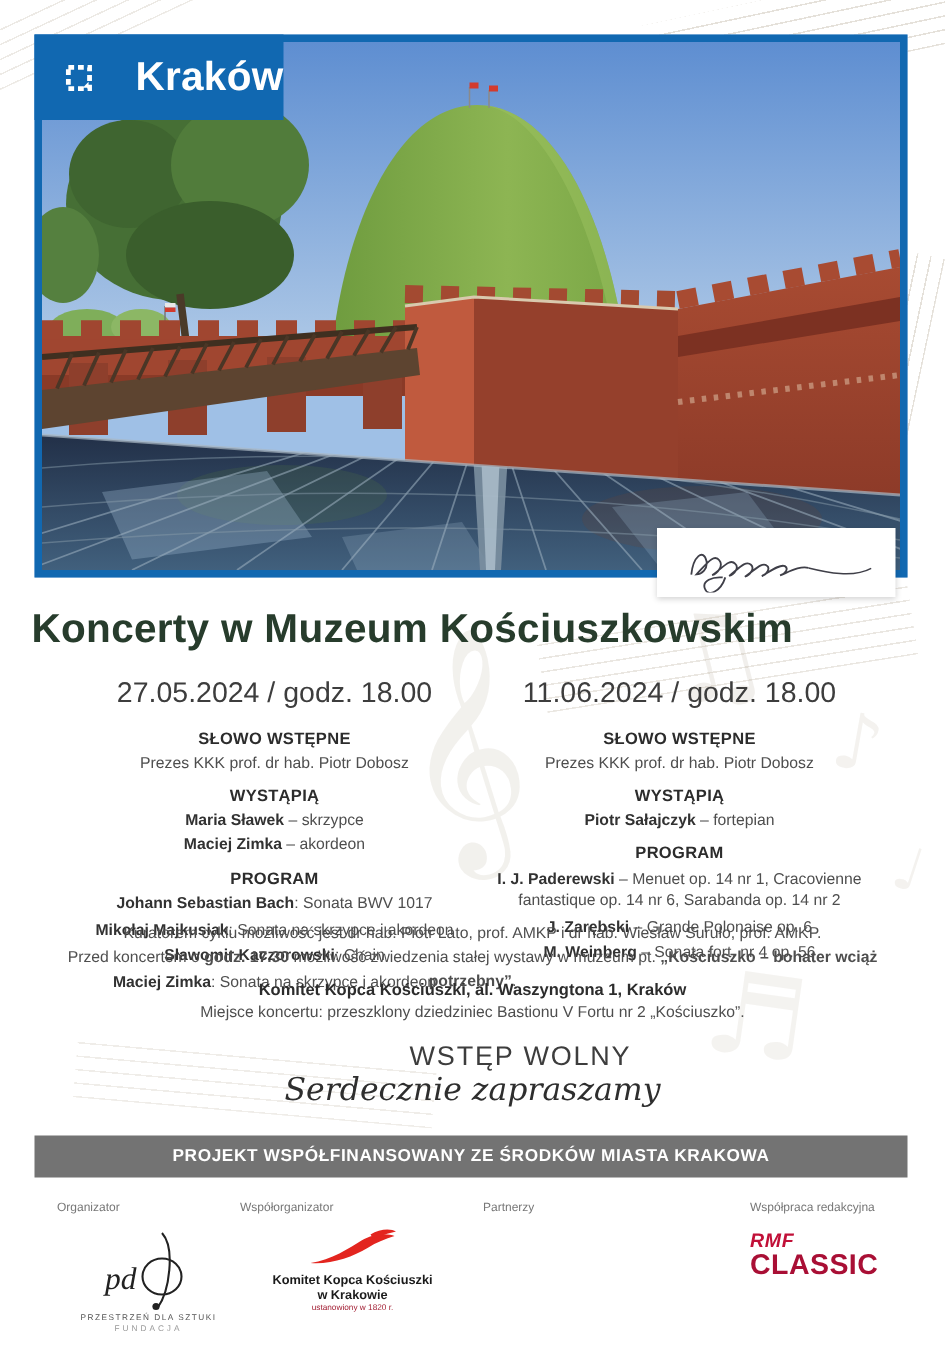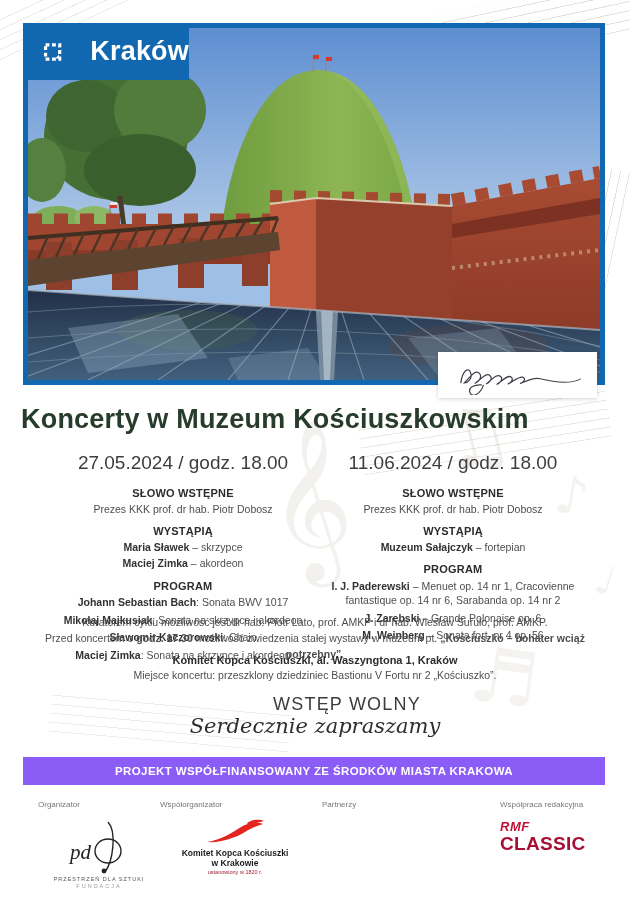--- a/index.html
+++ b/index.html
@@ -31,21 +31,21 @@
   .prog .line{margin:3.5px 0;}
   .curator{position:absolute;top:615px;left:30px;width:570px;text-align:center;z-index:3;
     font-size:10.5px;color:#4e4e4e;line-height:1.5;}
   .venue{position:absolute;top:653px;left:30px;width:570px;text-align:center;z-index:3;}
   .venue .addr{font-size:11px;font-weight:bold;color:#2c2c2c;line-height:1.4;}
   .venue .place{font-size:10.5px;color:#4e4e4e;line-height:1.4;}
   .free{position:absolute;top:694px;left:0;width:100%;text-align:center;z-index:3;
     font-size:18px;letter-spacing:1.2px;color:#3d3d3d;padding-left:32px;}
   .invite{position:absolute;top:714px;left:0;width:100%;text-align:center;z-index:3;
     font-family:"DejaVu Serif",serif;font-style:italic;font-size:21px;color:#2e2e2e;}
-  .funding{position:absolute;left:23px;top:757px;width:582px;height:28px;background:#8b5cf6;z-index:3;
+  .funding{position:absolute;left:23px;top:757px;width:582px;height:28px;background:#737373;z-index:3;
     color:#fff;display:flex;align-items:center;justify-content:center;
     font-size:11.5px;font-weight:bold;letter-spacing:.4px;}
   
   .fcol{position:absolute;z-index:3;}
   .flabel{font-size:8px;color:#777;margin-bottom:10px;}
   .f-org{left:38px;top:800px;width:122px;}
   .f-co{left:160px;top:800px;width:150px;}
   .f-part{left:322px;top:800px;width:165px;}
   .f-ed{left:500px;top:800px;width:120px;}
   .pds{display:flex;flex-direction:column;align-items:center;}
@@ -211,21 +211,21 @@
       <div class="line"><b>Mikołaj Majkusiak</b><span>: Sonata na skrzypce i akordeon</span></div>
       <div class="line"><b>Sławomir Kaczorowski</b><span>: Chain</span></div>
       <div class="line"><b>Maciej Zimka</b><span>: Sonata na skrzypce i akordeon</span></div>
     </div>
   </div>
   <div class="col">
     <div class="date">11.06.2024 / godz. 18.00</div>
     <div class="sec-h">SŁOWO WSTĘPNE</div>
     <div class="line">Prezes KKK prof. dr hab. Piotr Dobosz</div>
     <div class="sec-h">WYSTĄPIĄ</div>
-    <div class="line"><b>Muzeum Sałajczyk</b><span> – fortepian</span></div>
+    <div class="line"><b>Piotr Sałajczyk</b><span> – fortepian</span></div>
     <div class="sec-h">PROGRAM</div>
     <div class="prog">
       <div class="line"><b>I. J. Paderewski</b><span> – Menuet op. 14 nr 1, Cracovienne fantastique op. 14 nr 6, Sarabanda op. 14 nr 2</span></div>
       <div class="line"><b>J. Zarębski</b><span> – Grande Polonaise op. 6</span></div>
       <div class="line"><b>M. Weinberg</b><span> – Sonata fort. nr 4 op. 56</span></div>
     </div>
   </div>
 </div>
 
 <div class="curator">

